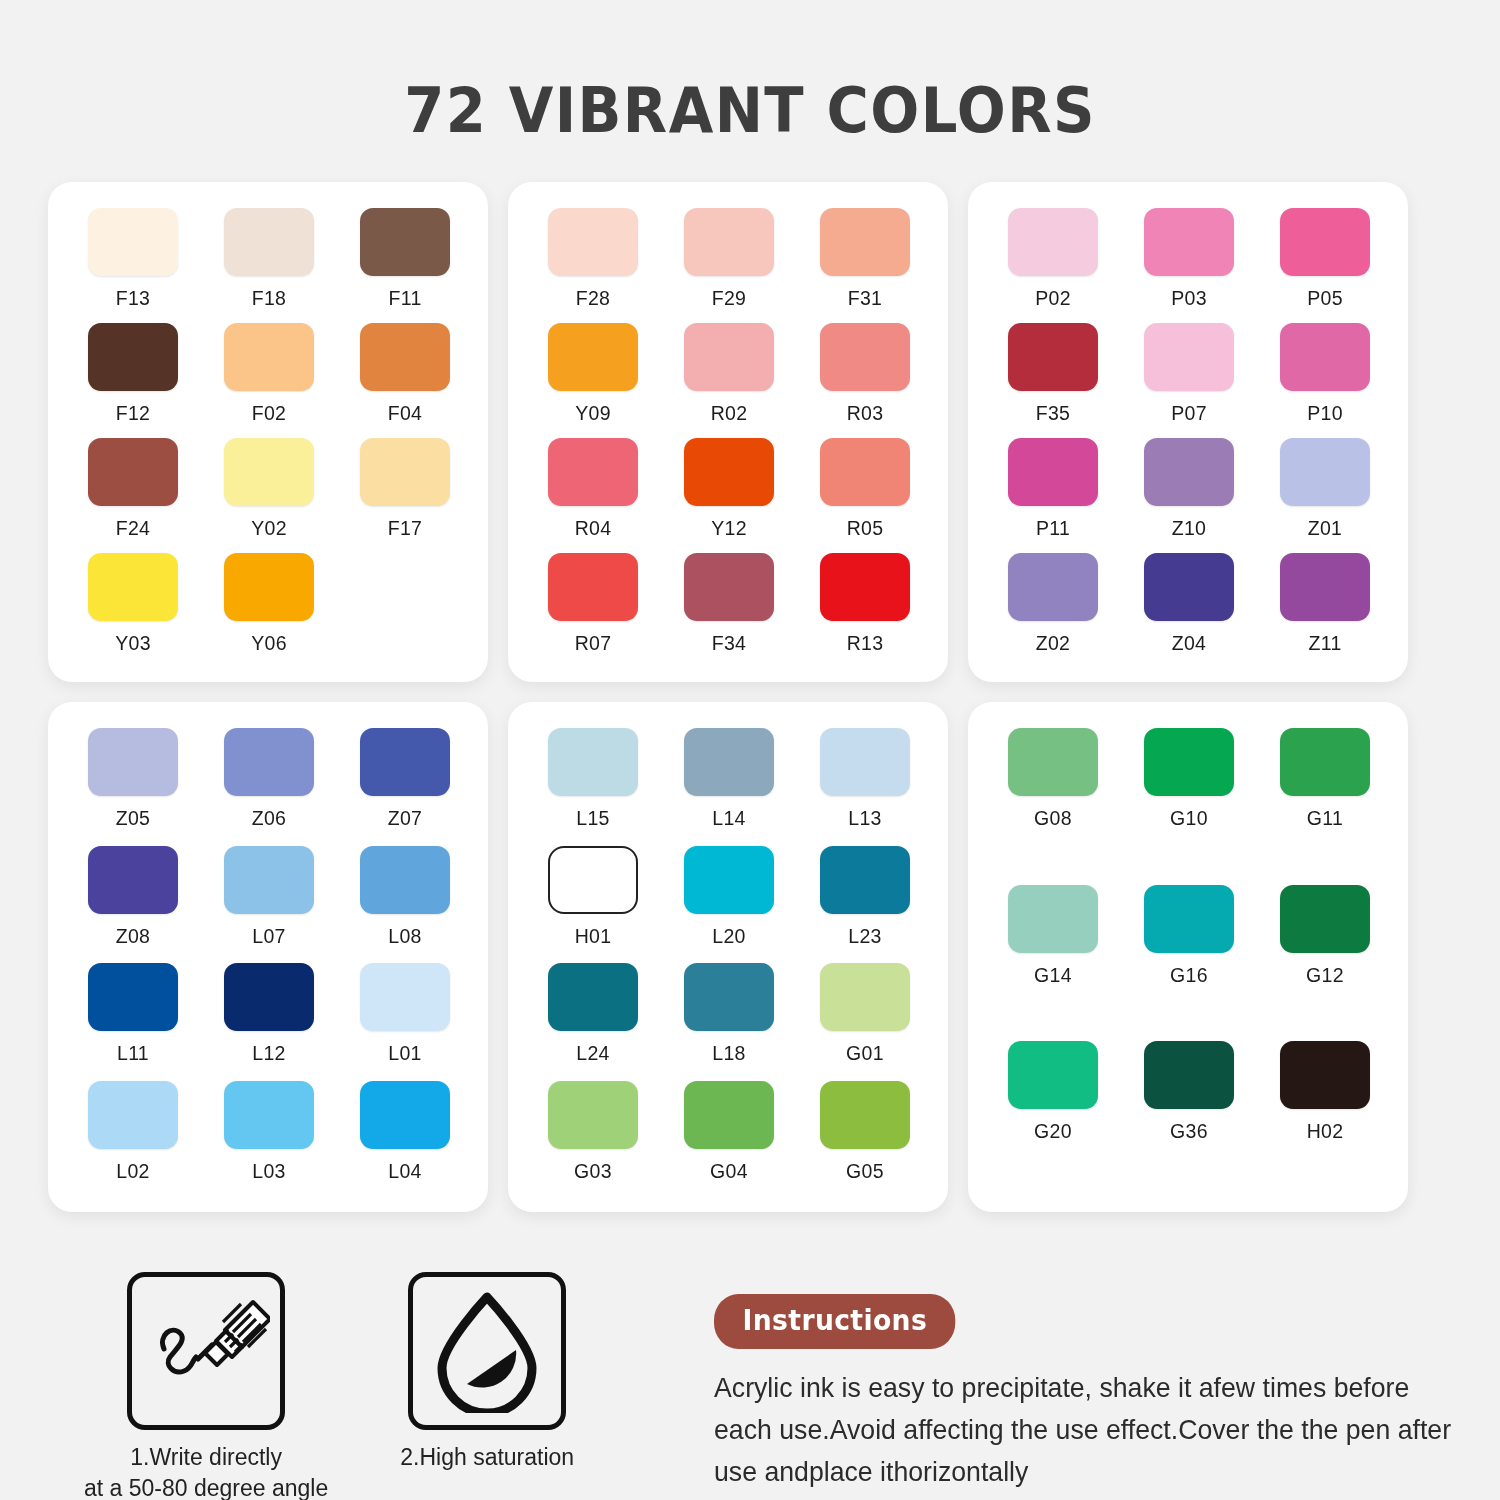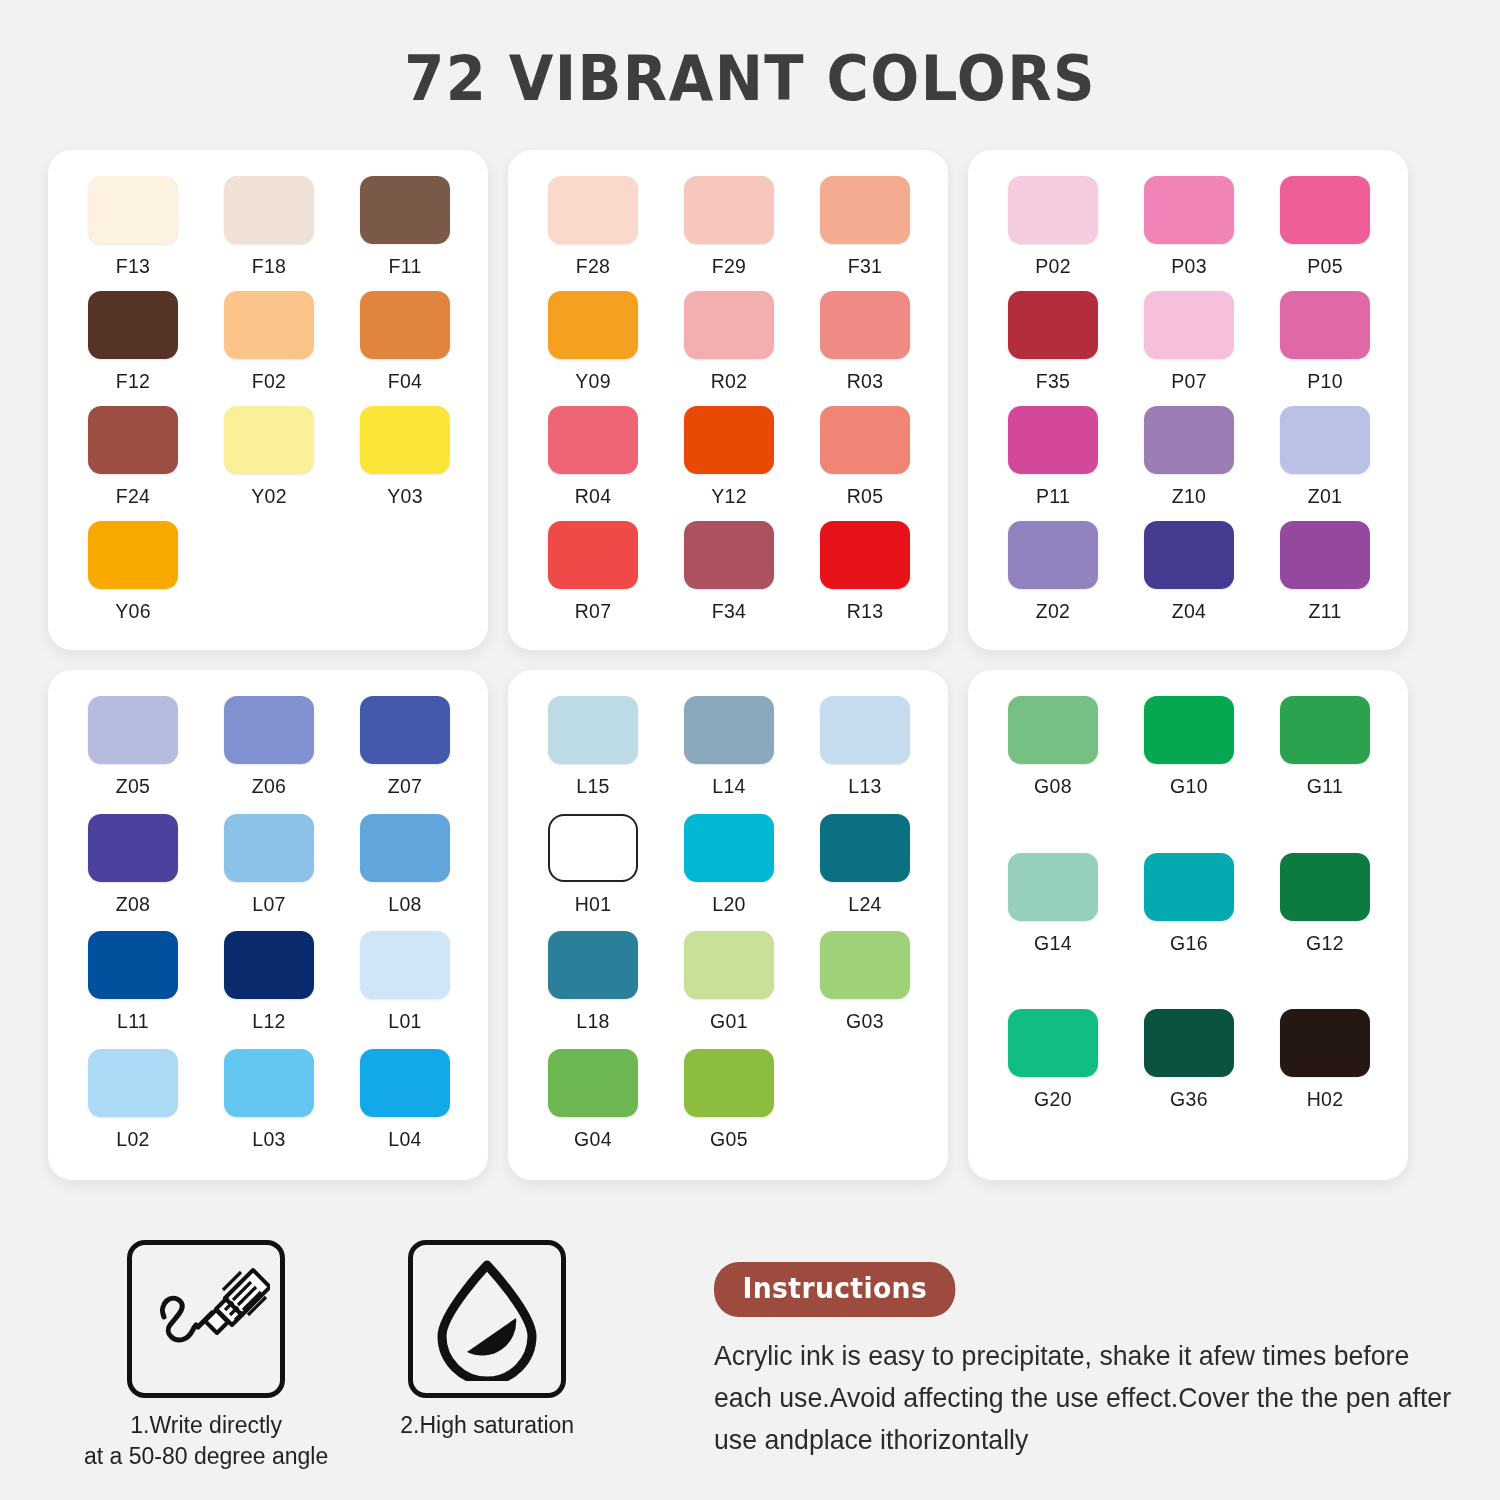--- a/index.html
+++ b/index.html
@@ -2,21 +2,21 @@
 <html><head>
 <meta charset="utf-8">
 <style>
   * { box-sizing: border-box; margin: 0; padding: 0; }
   html, body {
     width: 1500px; height: 1500px;
     background: #f2f2f2;
     font-family: "Liberation Sans", sans-serif;
     overflow: hidden;
   }
-  #root { position: relative; width: 1500px; height: 1088px; }
+  #root { position: relative; width: 1500px; height: 1088px; margin-top: 32px; }
 
   
   .title {
     position: absolute;
     top: 42px; left: 0; width: 1500px;
     text-align: center;
     font-size: 62px;
     font-weight: bold;
     letter-spacing: 1.5px;
     color: #3e3e3e;
@@ -163,20 +163,24 @@
         </div>
         <div class="cell">
           <div class="swatch" style="background: rgb(157, 78, 66);"></div>
           <div class="cell-label">F24</div>
         </div>
         <div class="cell">
           <div class="swatch" style="background: rgb(251, 240, 154);"></div>
           <div class="cell-label">Y02</div>
         </div>
         <div class="cell">
+          <div class="swatch" style="background: rgb(251, 223, 162);"></div>
+          <div class="cell-label">F17</div>
+        </div>
+        <div class="cell">
           <div class="swatch" style="background: rgb(251, 229, 55);"></div>
           <div class="cell-label">Y03</div>
         </div>
         <div class="cell">
           <div class="swatch" style="background: rgb(249, 168, 0);"></div>
           <div class="cell-label">Y06</div>
         </div>
       </div>
       <div class="panel">
         <div class="cell">
@@ -341,20 +345,24 @@
           <div class="swatch" style="background: rgb(196, 220, 237);"></div>
           <div class="cell-label">L13</div>
         </div>
         <div class="cell">
           <div class="swatch outlined" style="background: rgb(255, 255, 255);"></div>
           <div class="cell-label">H01</div>
         </div>
         <div class="cell">
           <div class="swatch" style="background: rgb(0, 184, 212);"></div>
           <div class="cell-label">L20</div>
+        </div>
+        <div class="cell">
+          <div class="swatch" style="background: rgb(12, 123, 155);"></div>
+          <div class="cell-label">L23</div>
         </div>
         <div class="cell">
           <div class="swatch" style="background: rgb(11, 113, 130);"></div>
           <div class="cell-label">L24</div>
         </div>
         <div class="cell">
           <div class="swatch" style="background: rgb(43, 127, 153);"></div>
           <div class="cell-label">L18</div>
         </div>
         <div class="cell">

